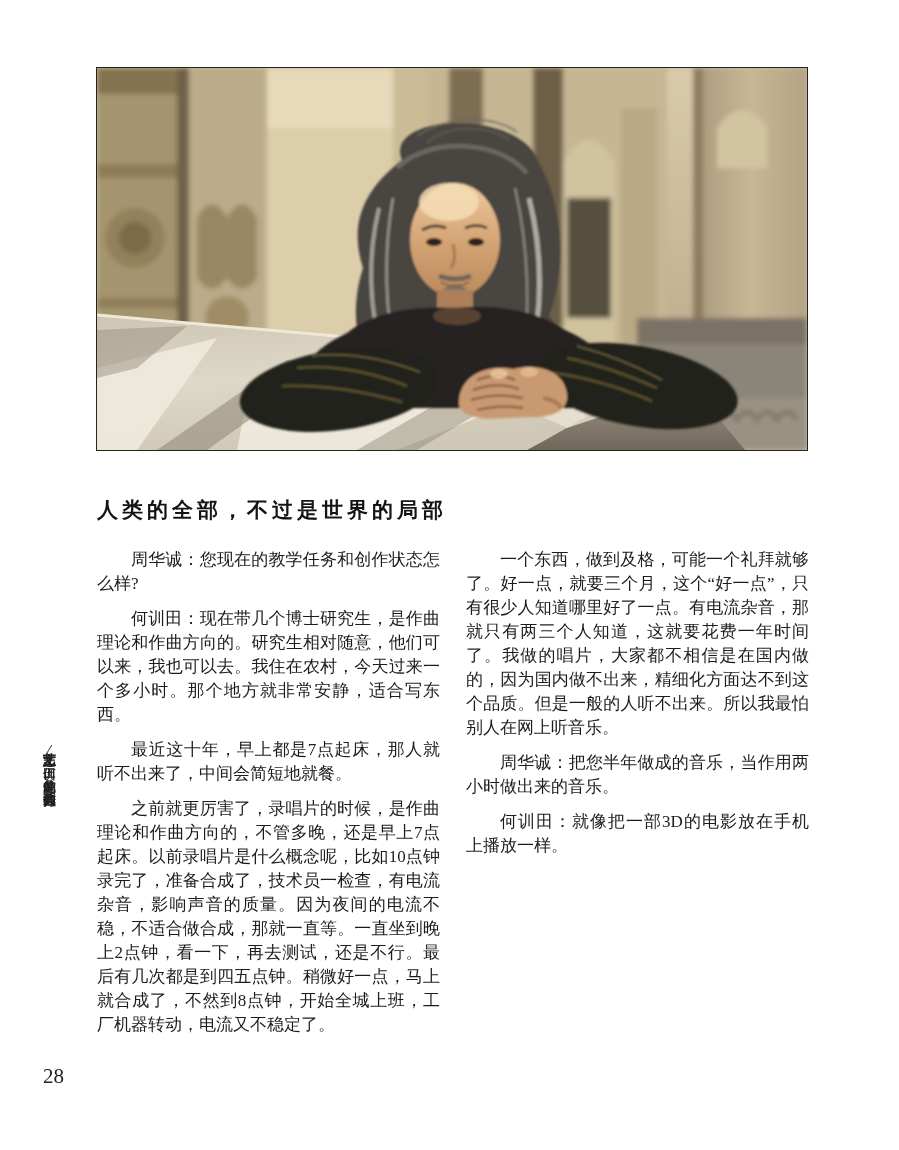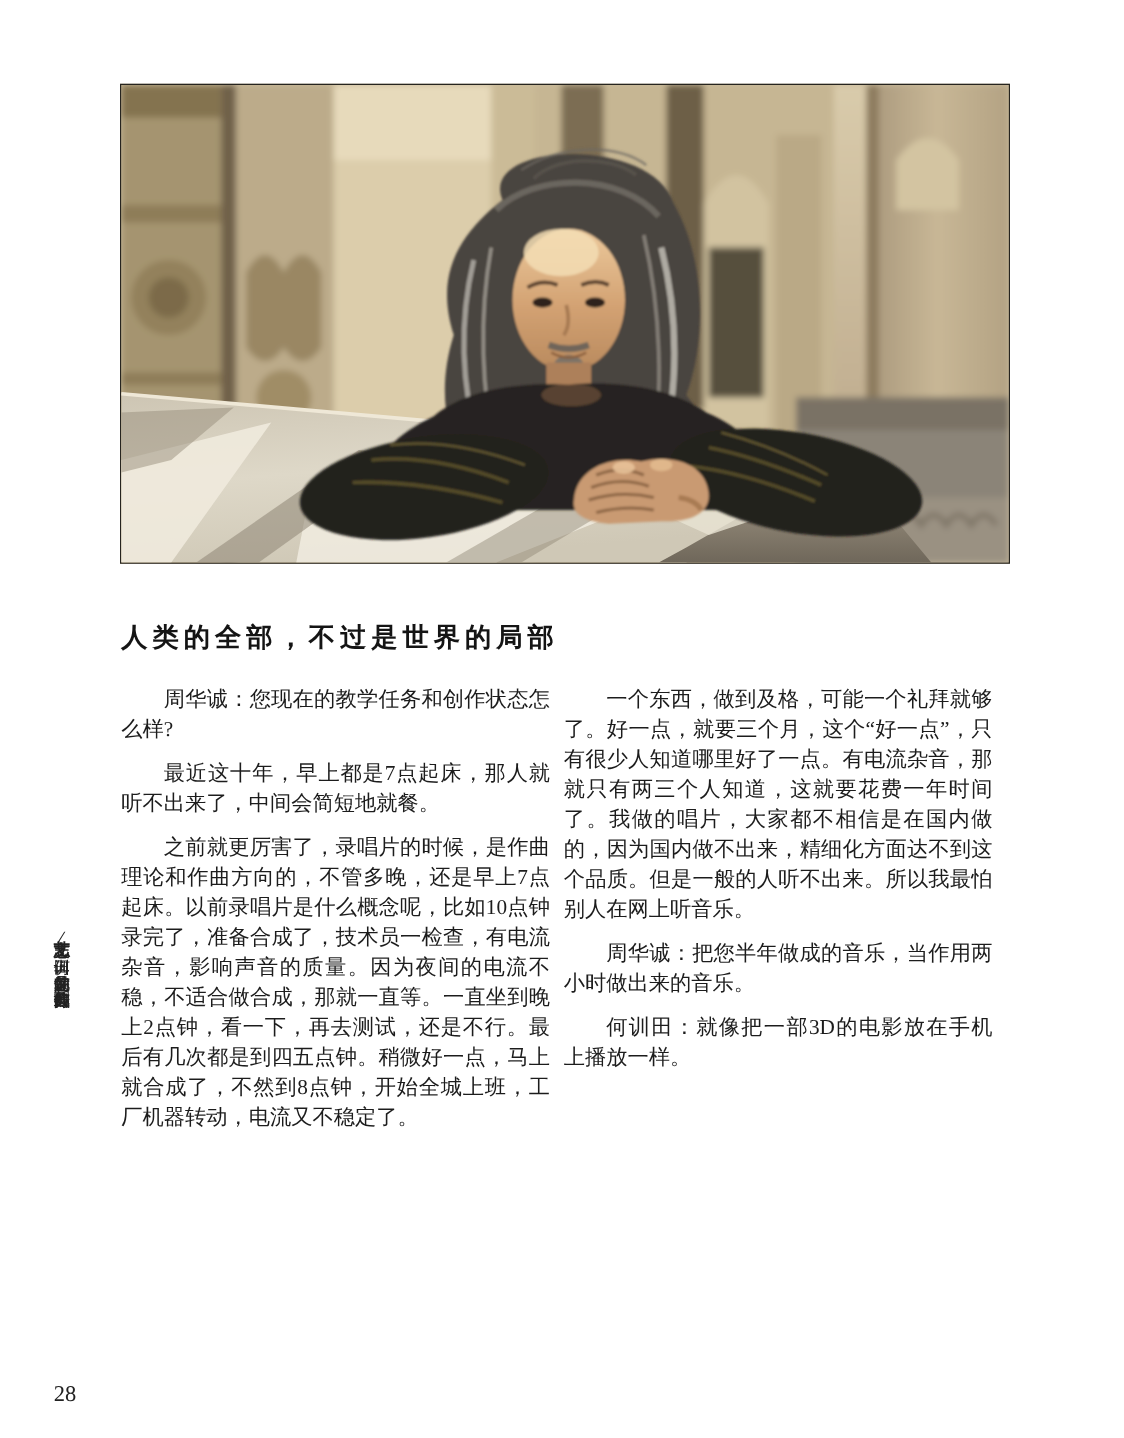--- a/index.html
+++ b/index.html
@@ -15,36 +15,36 @@
   .photo svg{display:block;width:710px;height:382px;}
   
   .headline{
     position:absolute;left:97px;top:496px;width:710px;
     font-size:21px;font-weight:600;letter-spacing:4px;color:#141414;
     font-family:"Liberation Serif","DejaVu Serif",serif;
   }
   
   .columns{
     position:absolute;left:97px;top:548px;width:712px;height:560px;
-    display:flex;gap:11px;
+    display:flex;gap:26px;
   }
   .col{width:343px;font-size:17px;line-height:24px;text-align:justify;color:#1c1c1c;}
   .col p{margin:0 0 11px 0;text-indent:2em;}
   .col p.gap-top{}
   
   .spine{
     position:absolute;left:39px;top:742px;height:345px;width:20px;
     writing-mode:vertical-rl;text-orientation:upright;
     font-size:13px;line-height:20px;letter-spacing:0px;color:#222;
     font-family:"Liberation Sans","DejaVu Sans",sans-serif;
   }
   .spine .mag{font-weight:bold;}
   .page-number{
-    position:absolute;left:43px;top:1105px;
-    font-size:18px;color:#222;font-family:"Liberation Serif","DejaVu Serif",serif;
+    position:absolute;left:43px;top:1064px;
+    font-size:21px;color:#222;font-family:"Liberation Serif","DejaVu Serif",serif;
   }
 </style>
 </head>
 <body>
 
 <div class="page">
 
   <div class="photo">
     <svg viewBox="0 0 710 382" preserveAspectRatio="none">
       <defs>
@@ -183,20 +183,21 @@
         <ellipse cx="360" cy="248" rx="24" ry="9" fill="#8c6243" opacity="0.5"></ellipse>
       </g>
     </svg>
   </div>
 
   <div class="headline">人类的全部，不过是世界的局部</div>
 
   <div class="columns">
     <div class="col">
       <p>周华诚：您现在的教学任务和创作状态怎么样?</p>
+      <p>何训田：现在带几个博士研究生，是作曲理论和作曲方向的。研究生相对随意，他们可以来，我也可以去。我住在农村，今天过来一个多小时。那个地方就非常安静，适合写东西。</p>
       <p>最近这十年，早上都是7点起床，那人就听不出来了，中间会简短地就餐。</p>
       <p>之前就更厉害了，录唱片的时候，是作曲理论和作曲方向的，不管多晚，还是早上7点起床。以前录唱片是什么概念呢，比如10点钟录完了，准备合成了，技术员一检查，有电流杂音，影响声音的质量。因为夜间的电流不稳，不适合做合成，那就一直等。一直坐到晚上2点钟，看一下，再去测试，还是不行。最后有几次都是到四五点钟。稍微好一点，马上就合成了，不然到8点钟，开始全城上班，工厂机器转动，电流又不稳定了。</p>
     </div>
     <div class="col">
       <p>一个东西，做到及格，可能一个礼拜就够了。好一点，就要三个月，这个“好一点”，只有很少人知道哪里好了一点。有电流杂音，那就只有两三个人知道，这就要花费一年时间了。我做的唱片，大家都不相信是在国内做的，因为国内做不出来，精细化方面达不到这个品质。但是一般的人听不出来。所以我最怕别人在网上听音乐。</p>
       <p class="gap-top">周华诚：把您半年做成的音乐，当作用两小时做出来的音乐。</p>
       <p>何训田：就像把一部3D的电影放在手机上播放一样。</p>
     </div>
   </div>
 

